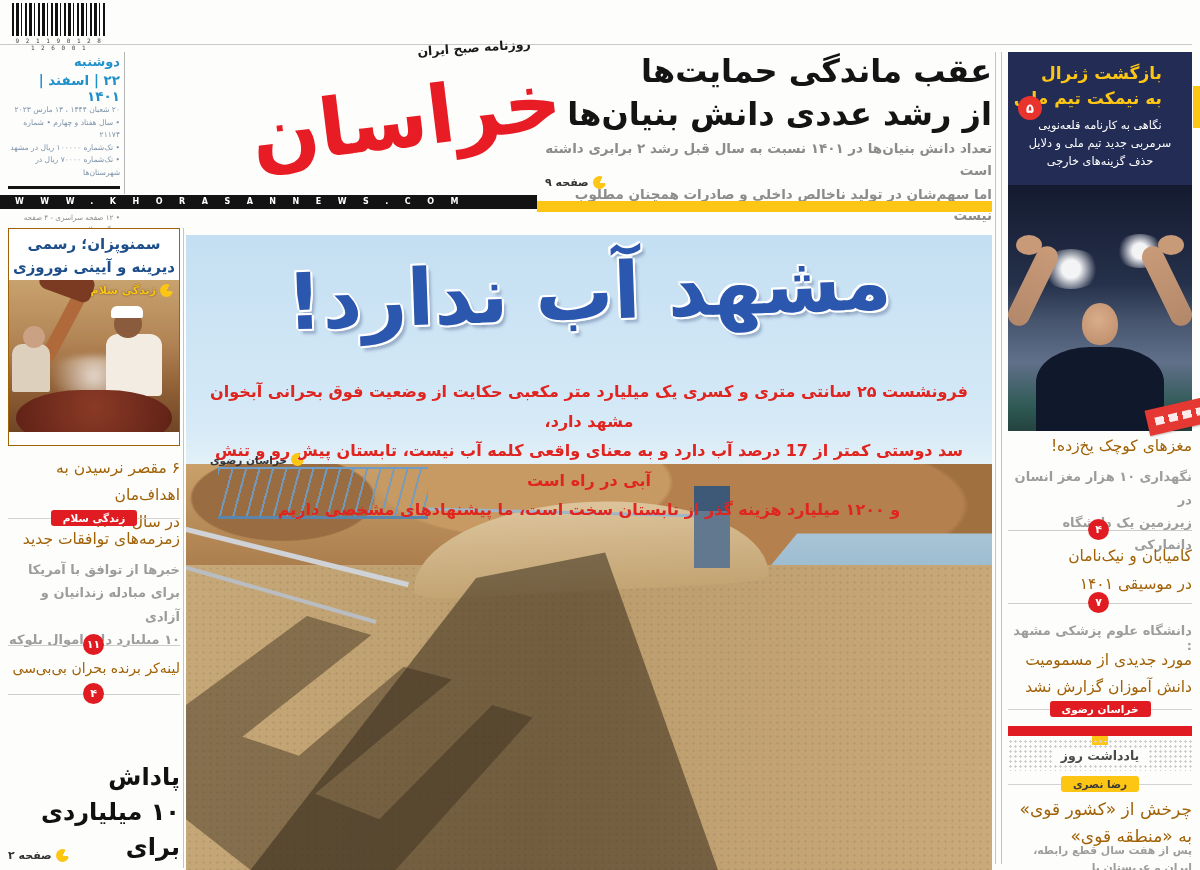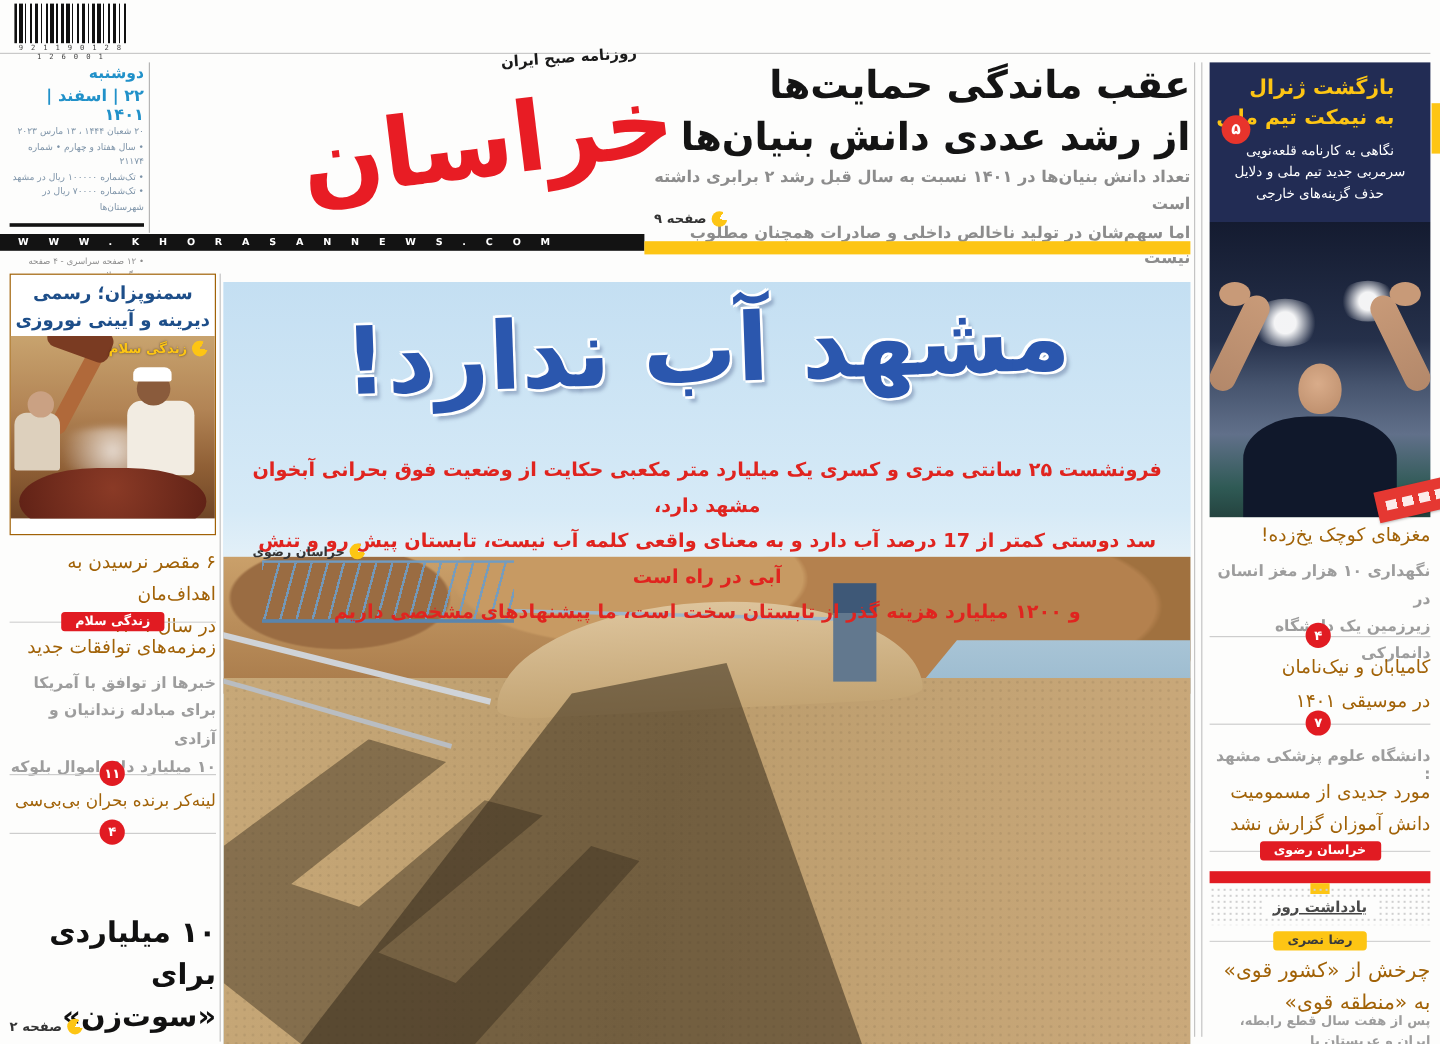--- a/index.html
+++ b/index.html
@@ -91,21 +91,21 @@
   .rc-t2{top:543px;font-size:15.5px;line-height:1.8;}
   .rc-sep2{left:1008px;top:603px;width:184px;}
   .rc-b2{left:1088px;top:592px;}
   .rc-k3{top:623px;font-size:13px;}
   .rc-t3{top:647px;font-size:15.5px;line-height:1.75;}
   .rc-label1{left:1008px;top:700px;width:184px;height:18px;}
   .note{left:1008px;top:726px;width:184px;}
   .note-bar{height:10px;background:#e11b22;}
   .note-notch{width:16px;height:9px;background:#fdc514;margin:0 auto;}
   .note-dots{margin-top:-6px;height:32px;display:flex;align-items:center;justify-content:center;
-    background:radial-gradient(#cfcfcf 1px,transparent 1.3px) 0 0/5px 5px;text-decoration:underline;}
+    background:radial-gradient(#cfcfcf 1px,transparent 1.3px) 0 0/5px 5px;}
   .note-dots span{background:#fdfdfc;padding:0 8px;font-size:12.5px;font-weight:bold;color:#4a4a4a;}
   .rc-label2{left:1008px;top:775px;width:184px;height:18px;}
   .rc-t4{top:796px;font-size:17px;line-height:1.6;}
   .rc-s4{top:843px;font-size:10.8px;line-height:1.55;}
 
   
   .lc{left:8px;width:172px;}
   .card{left:8px;top:228px;width:172px;height:218px;background:#fff;border:1px solid #a16207;box-sizing:border-box;}
   .card-t{color:#1d4e89;font-size:15px;font-weight:bold;line-height:1.5;text-align:center;padding:4px 2px 2px;}
   .samanu{position:relative;width:100%;height:152px;overflow:hidden;
@@ -340,20 +340,21 @@
     <div>۱۰ میلیارد دلار اموال بلوکه</div>
   </div>
   <div class="abs sep lc-sep1"></div>
   <div class="abs badge lc-b1">۱۱</div>
 
   <div class="abs lc lc-t3 bold-t rt">لینه‌کر برنده بحران بی‌بی‌سی</div>
   <div class="abs sep lc-sep2"></div>
   <div class="abs badge lc-b2">۴</div>
 
   <div class="abs lc lc-big rt">
+    <div>پاداش</div>
     <div>۱۰ میلیاردی</div>
     <div>برای «سوت‌زن»</div>
   </div>
   <div class="abs lc-pg">
     <span class="crescent"></span>
     <span class="pgtxt">صفحه ۲</span>
   </div>
 
   <div class="abs dam">
     <div class="sky"></div>

